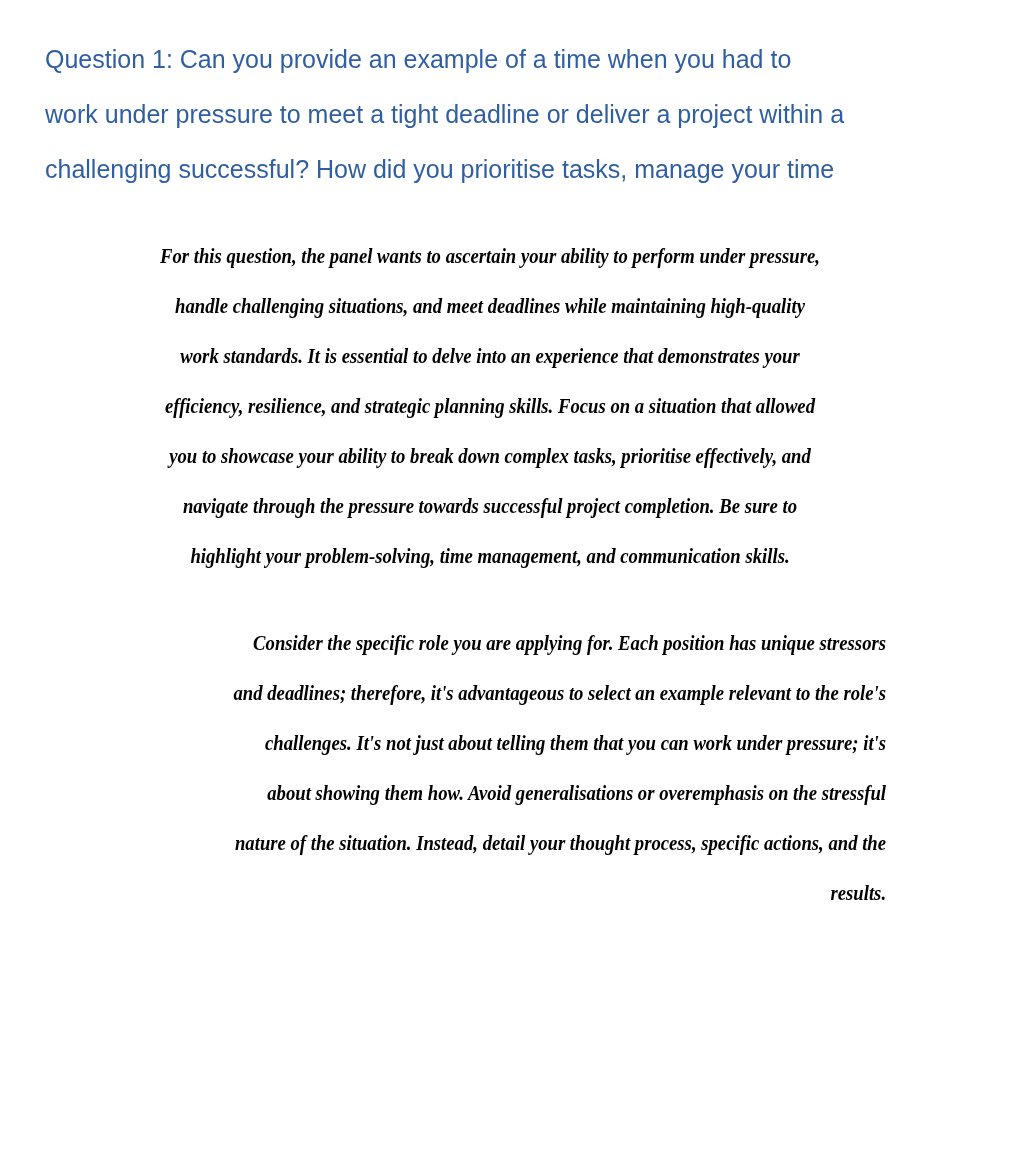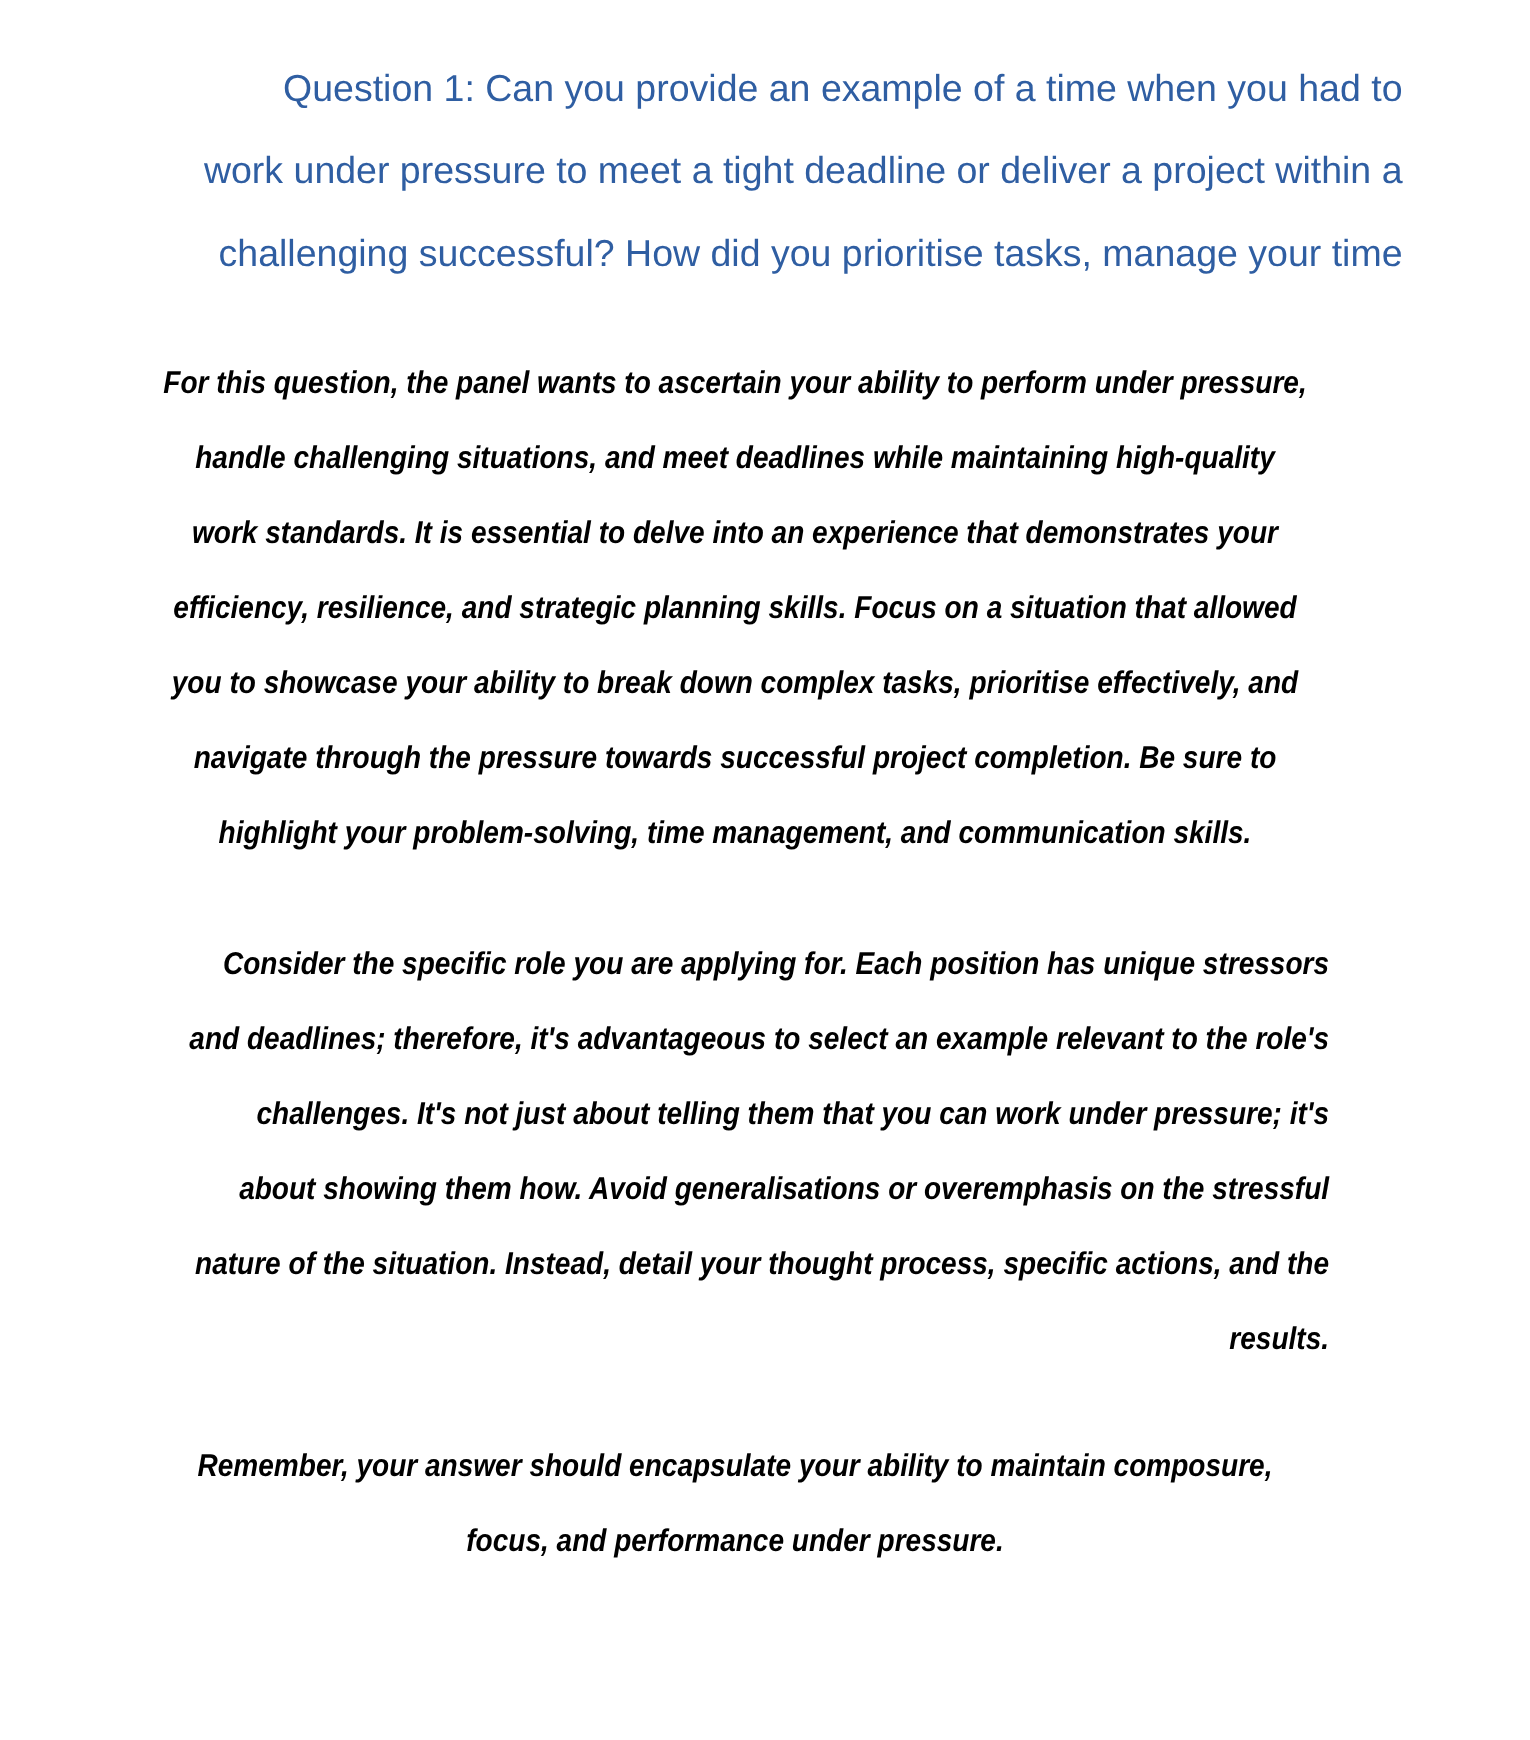--- a/index.html
+++ b/index.html
@@ -19,33 +19,34 @@
     margin-left: 45px;
     padding-top: 32px;
     box-sizing: border-box;
   }
   
   .question-heading {
     color: #2F5EA2;
     font-size: 25px;
     line-height: 55px;
     font-weight: 400;
-    text-align: right;
+    text-align: left;
   }
   .question-heading .line {
     white-space: nowrap;
   }
   
   .body-para {
     color: #000000;
     font-size: 21px;
     line-height: 50px;
     font-weight: 700;
     font-style: italic;
     text-align: center;
+    font-family: Liberation Serif, serif;
   }
   .body-para .line {
     white-space: nowrap;
     transform: scaleX(0.89);
     transform-origin: 50% 50%;
   }
   .para-1 { margin-top: 34px; }
   .para-2 { margin-top: 37px; text-align: right; }
   .para-3 { margin-top: 35px; }
 </style>
@@ -72,18 +73,14 @@
 
   <div class="body-para para-2">
     <div class="line">Consider the specific role you are applying for. Each position has unique stressors</div>
     <div class="line">and deadlines; therefore, it's advantageous to select an example relevant to the role's</div>
     <div class="line">challenges. It's not just about telling them that you can work under pressure; it's</div>
     <div class="line">about showing them how. Avoid generalisations or overemphasis on the stressful</div>
     <div class="line">nature of the situation. Instead, detail your thought process, specific actions, and the</div>
     <div class="line">results.</div>
   </div>
 
-  <div class="body-para para-3">
-    <div class="line">Remember, your answer should encapsulate your ability to maintain composure,</div>
-    <div class="line">focus, and performance under pressure.</div>
-  </div>
 
 </div>
 
 </body></html>

